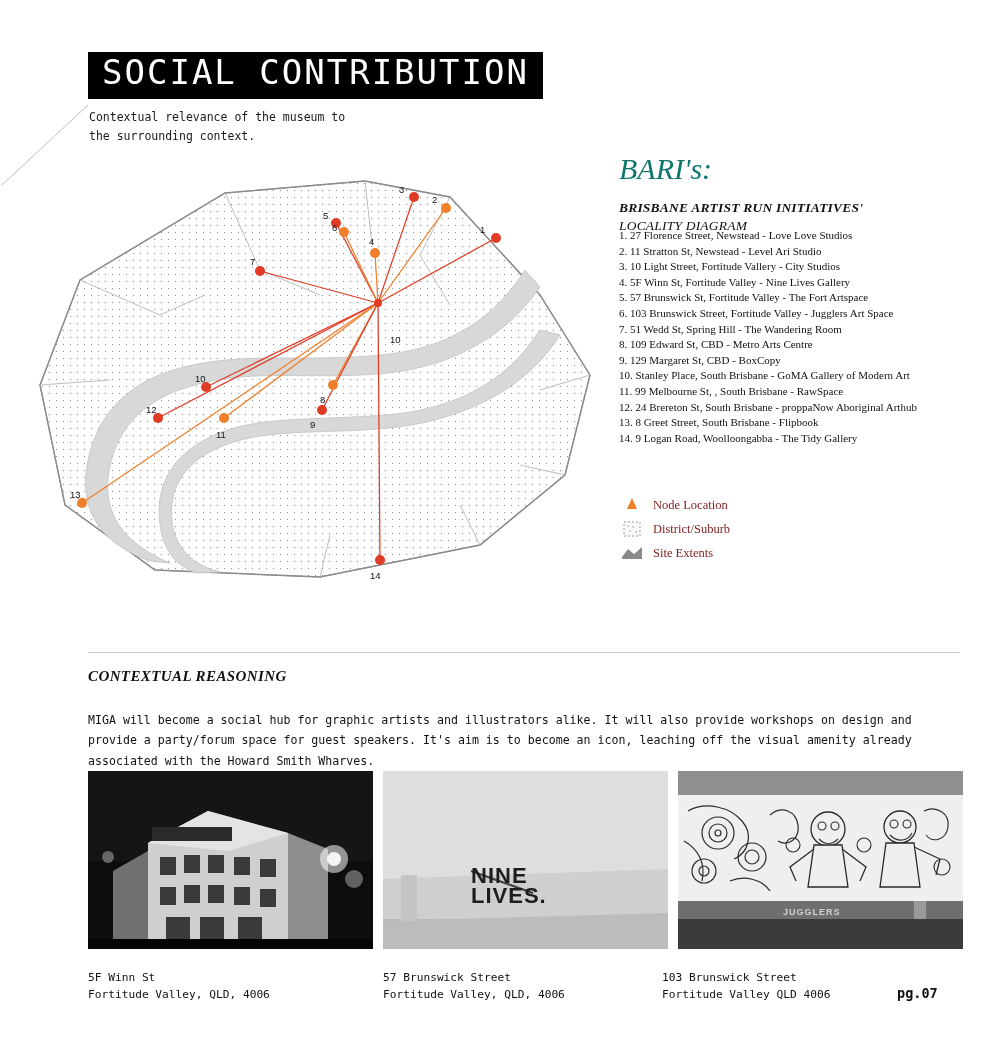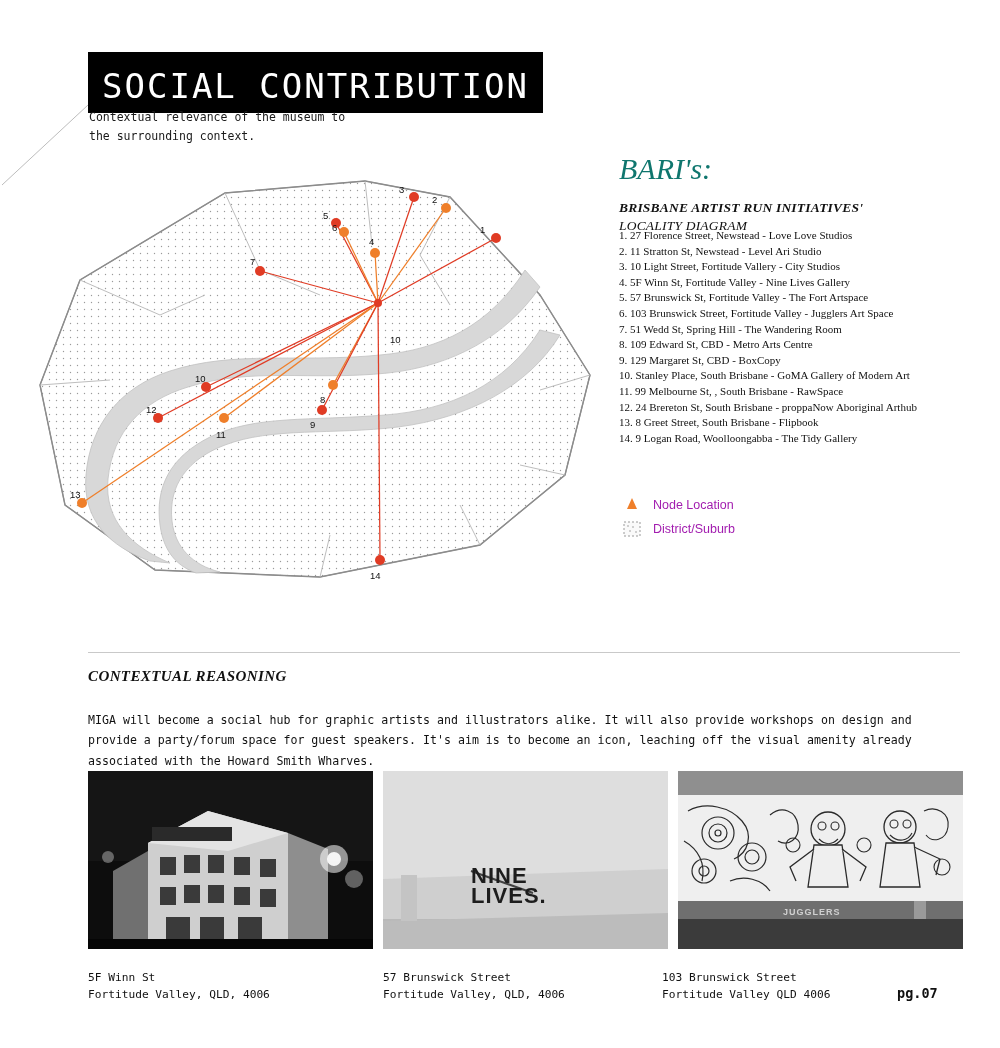--- a/index.html
+++ b/index.html
@@ -16,21 +16,21 @@
     overflow: hidden;
   }
 
   
   .title-bar {
     position: absolute;
     left: 88px;
     top: 52px;
     background: #000000;
     color: #ffffff;
-    padding: 16px 14px 8px 14px;
+    padding: 2px 14px 8px 14px;
     font-family: "DejaVu Sans Mono", monospace;
     font-size: 34px;
     letter-spacing: 2px;
     line-height: 1.1;
     white-space: nowrap;
   }
   .subtitle {
     position: absolute;
     left: 89px;
     top: 108px;
@@ -98,23 +98,23 @@
     line-height: 1.42;
   }
   .bari-list div { white-space: nowrap; }
 
   
   .legend {
     position: absolute;
     left: 613px;
     top: 493px;
     width: 330px;
-    font-family: Liberation Sans, sans-serif;
+    font-family: Liberation Serif, serif;
     font-size: 12.5px;
-    color: #a21caf;
+    color: #7f1d1d;
   }
   .legend-row {
     display: flex;
     align-items: center;
     height: 24px;
   }
   .legend-key {
     width: 38px;
     display: flex;
     align-items: center;
@@ -336,20 +336,28 @@
         <rect x="2" y="2" width="16" height="14" fill="#fafafa" stroke="#9a9a9a" stroke-width="1" stroke-dasharray="2 2"></rect>
         <circle cx="6" cy="6" r="0.8" fill="#9a9a9a"></circle>
           <circle cx="11" cy="7" r="0.8" fill="#9a9a9a"></circle>
         <circle cx="8" cy="11" r="0.8" fill="#9a9a9a"></circle>
           <circle cx="14" cy="12" r="0.8" fill="#9a9a9a"></circle>
       </svg>
     </span>
     <span class="legend-label">District/Suburb</span>
   </div>
 
+  <div class="legend-row">
+    <span class="legend-key">
+      <svg width="24" height="18" viewBox="0 0 24 18">
+        <path d="M2 13 L8 5 L14 10 L22 3 L22 15 L2 15 Z" fill="#8a8a8a"></path>
+      </svg>
+    </span>
+    <span class="legend-label">Site Extents</span>
+  </div>
 
 </div>
 
 <div class="divider"></div>
 
 <div class="ctx-head">CONTEXTUAL REASONING</div>
 <div class="ctx-body">MIGA will become a social hub for graphic artists and illustrators alike. It will also provide workshops on design and provide a party/forum space for guest speakers. It's aim is to become an icon, leaching off the visual amenity already associated with the Howard Smith Wharves.</div>
 
 <div class="photos">
 

